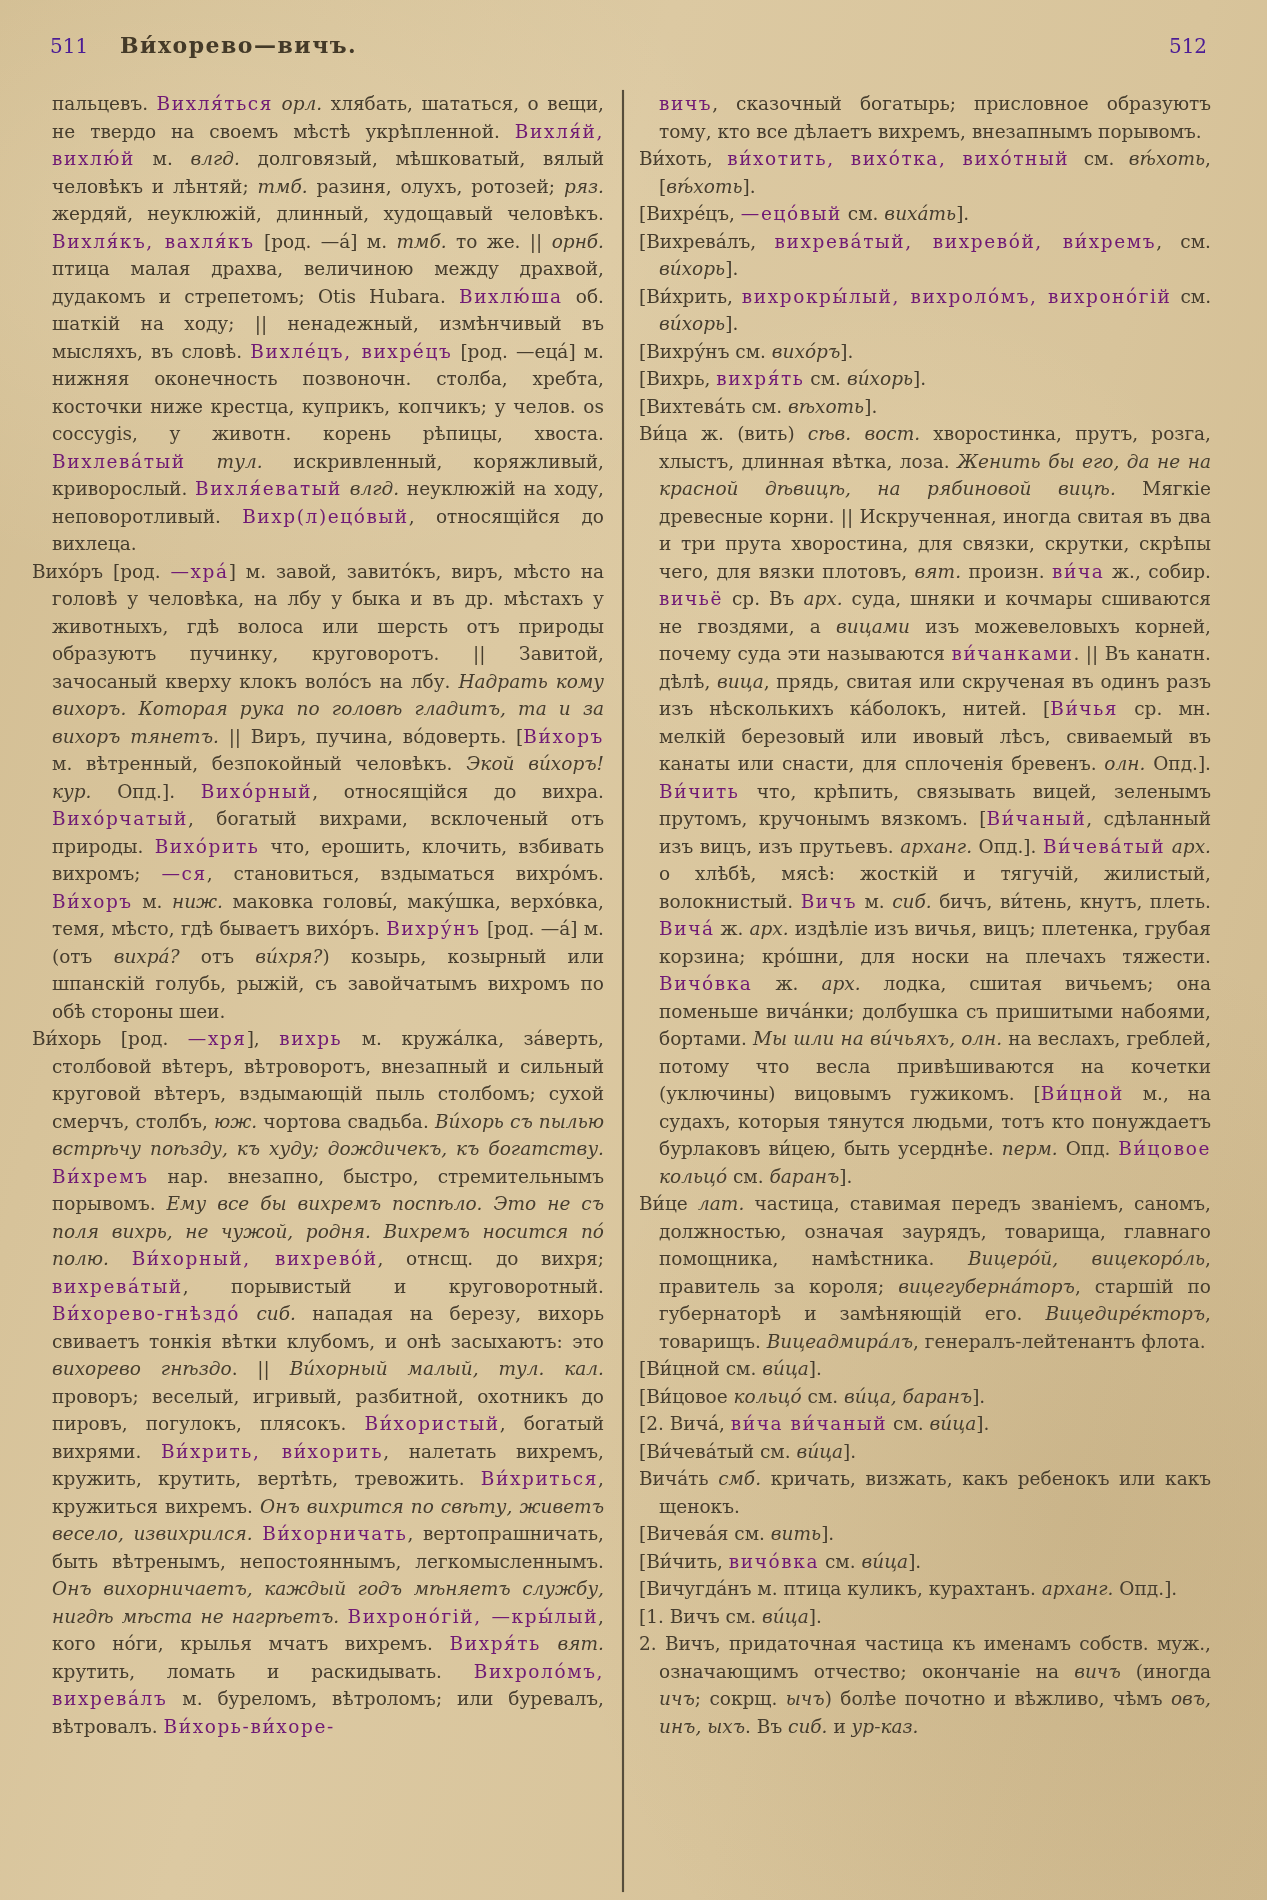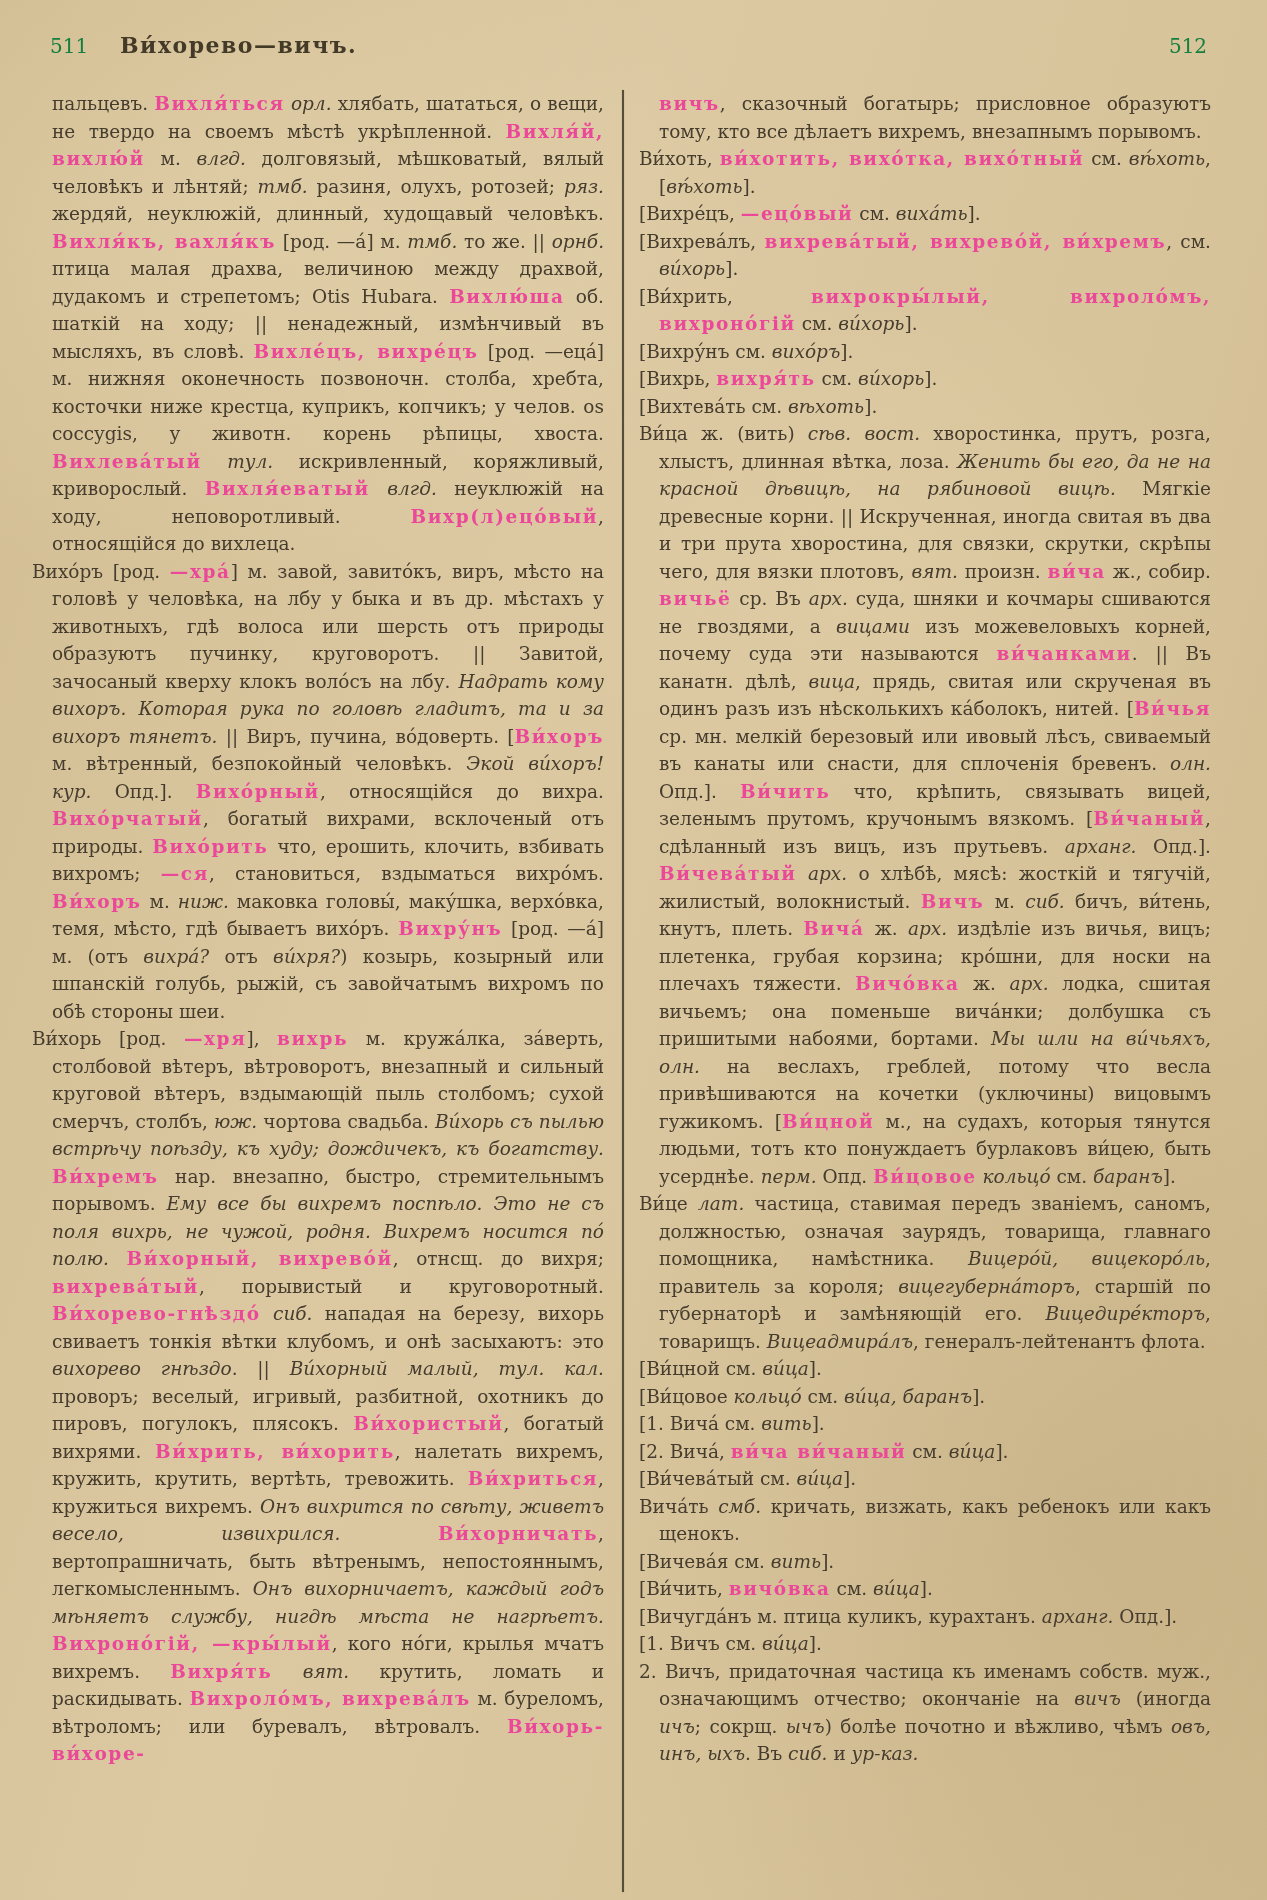--- a/index.html
+++ b/index.html
@@ -12,41 +12,41 @@
       radial-gradient(ellipse 500px 400px at 70% 30%, rgba(255,240,205,.12), rgba(0,0,0,0) 70%),
       linear-gradient(105deg,#d2bd92,#dcc9a2 38%,#d8c49b 68%,#cfb98e);
     color:#463d2e;
   }
   .page{position:absolute;inset:0;overflow:hidden;}
   .page-header{
     position:absolute;top:32px;left:0;right:0;
     display:flex;align-items:baseline;
     padding:0 44px 0 50px;
   }
-  .pageno{font-size:20px;color:#15803d;width:70px;}
+  .pageno{font-size:20px;color:#4c1d95;width:70px;}
   .pageno.right{text-align:center;}
   .running-title{
     flex:1;text-align:left;font-size:22px;letter-spacing:1.5px;
     color:#443a28;font-weight:600;
   }
   .columns{
     position:absolute;top:90px;left:0;right:0;bottom:8px;
     display:flex;padding:0 26px 0 32px;
   }
   .col{width:572px;font-size:18.5px;line-height:27.5px;text-align:justify;}
   .col-left{}
   .divider{
     width:2px;background:#564d3b;margin:0 9px 0 18px;
     box-shadow:0 0 1px rgba(60,50,30,.6);
   }
   .col-right{margin-left:6px;}
   .para{margin:0;text-indent:-20px;padding-left:20px;}
   .para.cont{text-indent:0;padding-left:20px;}
   .n{}
-  .b{font-weight:bold;letter-spacing:1.6px;color:#ec4899;}
+  .b{font-weight:normal;letter-spacing:1.6px;color:#701a75;}
   .i{font-style:italic;}
 </style>
 </head>
 <body>
 
 <div class="page">
   <header class="page-header">
     <span class="pageno left">511</span>
     <span class="running-title">Ви́хорево—вичъ.</span>
     <span class="pageno right">512</span>
@@ -64,21 +64,20 @@
         <p class="para"><span class="n">[Вихре́цъ, </span><span class="b">—ецо́вый</span><span class="n"> см. </span><span class="i">виха́ть</span><span class="n">].</span></p>
         <p class="para"><span class="n">[Вихрева́лъ, </span><span class="b">вихрева́тый, вихрево́й, ви́хремъ</span><span class="n">, см. </span><span class="i">ви́хорь</span><span class="n">].</span></p>
         <p class="para"><span class="n">[Ви́хрить, </span><span class="b">вихрокры́лый, вихроло́мъ, вихроно́гій</span><span class="n"> см. </span><span class="i">ви́хорь</span><span class="n">].</span></p>
         <p class="para"><span class="n">[Вихру́нъ см. </span><span class="i">вихо́ръ</span><span class="n">].</span></p>
         <p class="para"><span class="n">[Вихрь, </span><span class="b">вихря́ть</span><span class="n"> см. </span><span class="i">ви́хорь</span><span class="n">].</span></p>
         <p class="para"><span class="n">[Вихтева́ть см. </span><span class="i">вѣхоть</span><span class="n">].</span></p>
         <p class="para"><span class="n">Ви́ца ж. (вить) </span><span class="i">сѣв. вост.</span><span class="n"> хворостинка, прутъ, розга, хлыстъ, длинная вѣтка, лоза. </span><span class="i">Женить бы его, да не на красной дѣвицѣ, на рябиновой вицѣ.</span><span class="n"> Мягкіе древесные корни. || Искрученная, иногда свитая въ два и три прута хворостина, для связки, скрутки, скрѣпы чего, для вязки плотовъ, </span><span class="i">вят.</span><span class="n"> произн. </span><span class="b">ви́ча</span><span class="n"> ж., собир. </span><span class="b">вичьё</span><span class="n"> ср. Въ </span><span class="i">арх.</span><span class="n"> суда, шняки и кочмары сшиваются не гвоздями, а </span><span class="i">вицами</span><span class="n"> изъ можевеловыхъ корней, почему суда эти называются </span><span class="b">ви́чанками</span><span class="n">. || Въ канатн. дѣлѣ, </span><span class="i">вица</span><span class="n">, прядь, свитая или скрученая въ одинъ разъ изъ нѣсколькихъ ка́болокъ, нитей. [</span><span class="b">Ви́чья</span><span class="n"> ср. мн. мелкій березовый или ивовый лѣсъ, свиваемый въ канаты или снасти, для сплоченія бревенъ. </span><span class="i">олн.</span><span class="n"> Опд.]. </span><span class="b">Ви́чить</span><span class="n"> что, крѣпить, связывать вицей, зеленымъ прутомъ, кручонымъ вязкомъ. [</span><span class="b">Ви́чаный</span><span class="n">, сдѣланный изъ вицъ, изъ прутьевъ. </span><span class="i">арханг.</span><span class="n"> Опд.]. </span><span class="b">Ви́чева́тый</span><span class="i"> арх.</span><span class="n"> о хлѣбѣ, мясѣ: жосткій и тягучій, жилистый, волокнистый. </span><span class="b">Вичъ</span><span class="n"> м. </span><span class="i">сиб.</span><span class="n"> бичъ, ви́тень, кнутъ, плеть. </span><span class="b">Вича́</span><span class="n"> ж. </span><span class="i">арх.</span><span class="n"> издѣліе изъ вичья, вицъ; плетенка, грубая корзина; кро́шни, для носки на плечахъ тяжести. </span><span class="b">Вичо́вка</span><span class="n"> ж. </span><span class="i">арх.</span><span class="n"> лодка, сшитая вичьемъ; она поменьше вича́нки; долбушка съ пришитыми набоями, бортами. </span><span class="i">Мы шли на ви́чьяхъ, олн.</span><span class="n"> на веслахъ, греблей, потому что весла привѣшиваются на кочетки (уключины) вицовымъ гужикомъ. [</span><span class="b">Ви́цной</span><span class="n"> м., на судахъ, которыя тянутся людьми, тотъ кто понуждаетъ бурлаковъ ви́цею, быть усерднѣе. </span><span class="i">перм.</span><span class="n"> Опд. </span><span class="b">Ви́цовое</span><span class="i"> кольцо́</span><span class="n"> см. </span><span class="i">баранъ</span><span class="n">].</span></p>
         <p class="para"><span class="n">Ви́це </span><span class="i">лат.</span><span class="n"> частица, ставимая передъ званіемъ, саномъ, должностью, означая заурядъ, товарища, главнаго помощника, намѣстника. </span><span class="i">Вицеро́й, вицекоро́ль</span><span class="n">, правитель за короля; </span><span class="i">вицегуберна́торъ</span><span class="n">, старшій по губернаторѣ и замѣняющій его. </span><span class="i">Вицедире́кторъ</span><span class="n">, товарищъ. </span><span class="i">Вицеадмира́лъ</span><span class="n">, генералъ-лейтенантъ флота.</span></p>
         <p class="para"><span class="n">[Ви́цной см. </span><span class="i">ви́ца</span><span class="n">].</span></p>
         <p class="para"><span class="n">[Ви́цовое </span><span class="i">кольцо́</span><span class="n"> см. </span><span class="i">ви́ца, баранъ</span><span class="n">].</span></p>
-        <p class="para"><span class="n">[1. Вича́ см. </span><span class="i">вить</span><span class="n">].</span></p>
         <p class="para"><span class="n">[2. Вича́, </span><span class="b">ви́ча ви́чаный</span><span class="n"> см. </span><span class="i">ви́ца</span><span class="n">].</span></p>
         <p class="para"><span class="n">[Ви́чева́тый см. </span><span class="i">ви́ца</span><span class="n">].</span></p>
         <p class="para"><span class="n">Вича́ть </span><span class="i">смб.</span><span class="n"> кричать, визжать, какъ ребенокъ или какъ щенокъ.</span></p>
         <p class="para"><span class="n">[Вичева́я см. </span><span class="i">вить</span><span class="n">].</span></p>
         <p class="para"><span class="n">[Ви́чить, </span><span class="b">вичо́вка</span><span class="n"> см. </span><span class="i">ви́ца</span><span class="n">].</span></p>
         <p class="para"><span class="n">[Вичугда́нъ м. птица куликъ, курахтанъ. </span><span class="i">арханг.</span><span class="n"> Опд.].</span></p>
         <p class="para"><span class="n">[1. Вичъ см. </span><span class="i">ви́ца</span><span class="n">].</span></p>
         <p class="para"><span class="n">2. Вичъ, придаточная частица къ именамъ собств. муж., означающимъ отчество; окончаніе на </span><span class="i">вичъ</span><span class="n"> (иногда </span><span class="i">ичъ</span><span class="n">; сокрщ. </span><span class="i">ычъ</span><span class="n">) болѣе почотно и вѣжливо, чѣмъ </span><span class="i">овъ, инъ, ыхъ</span><span class="n">. Въ </span><span class="i">сиб.</span><span class="n"> и </span><span class="i">ур-каз.</span></p>
       </section>
   </main>

